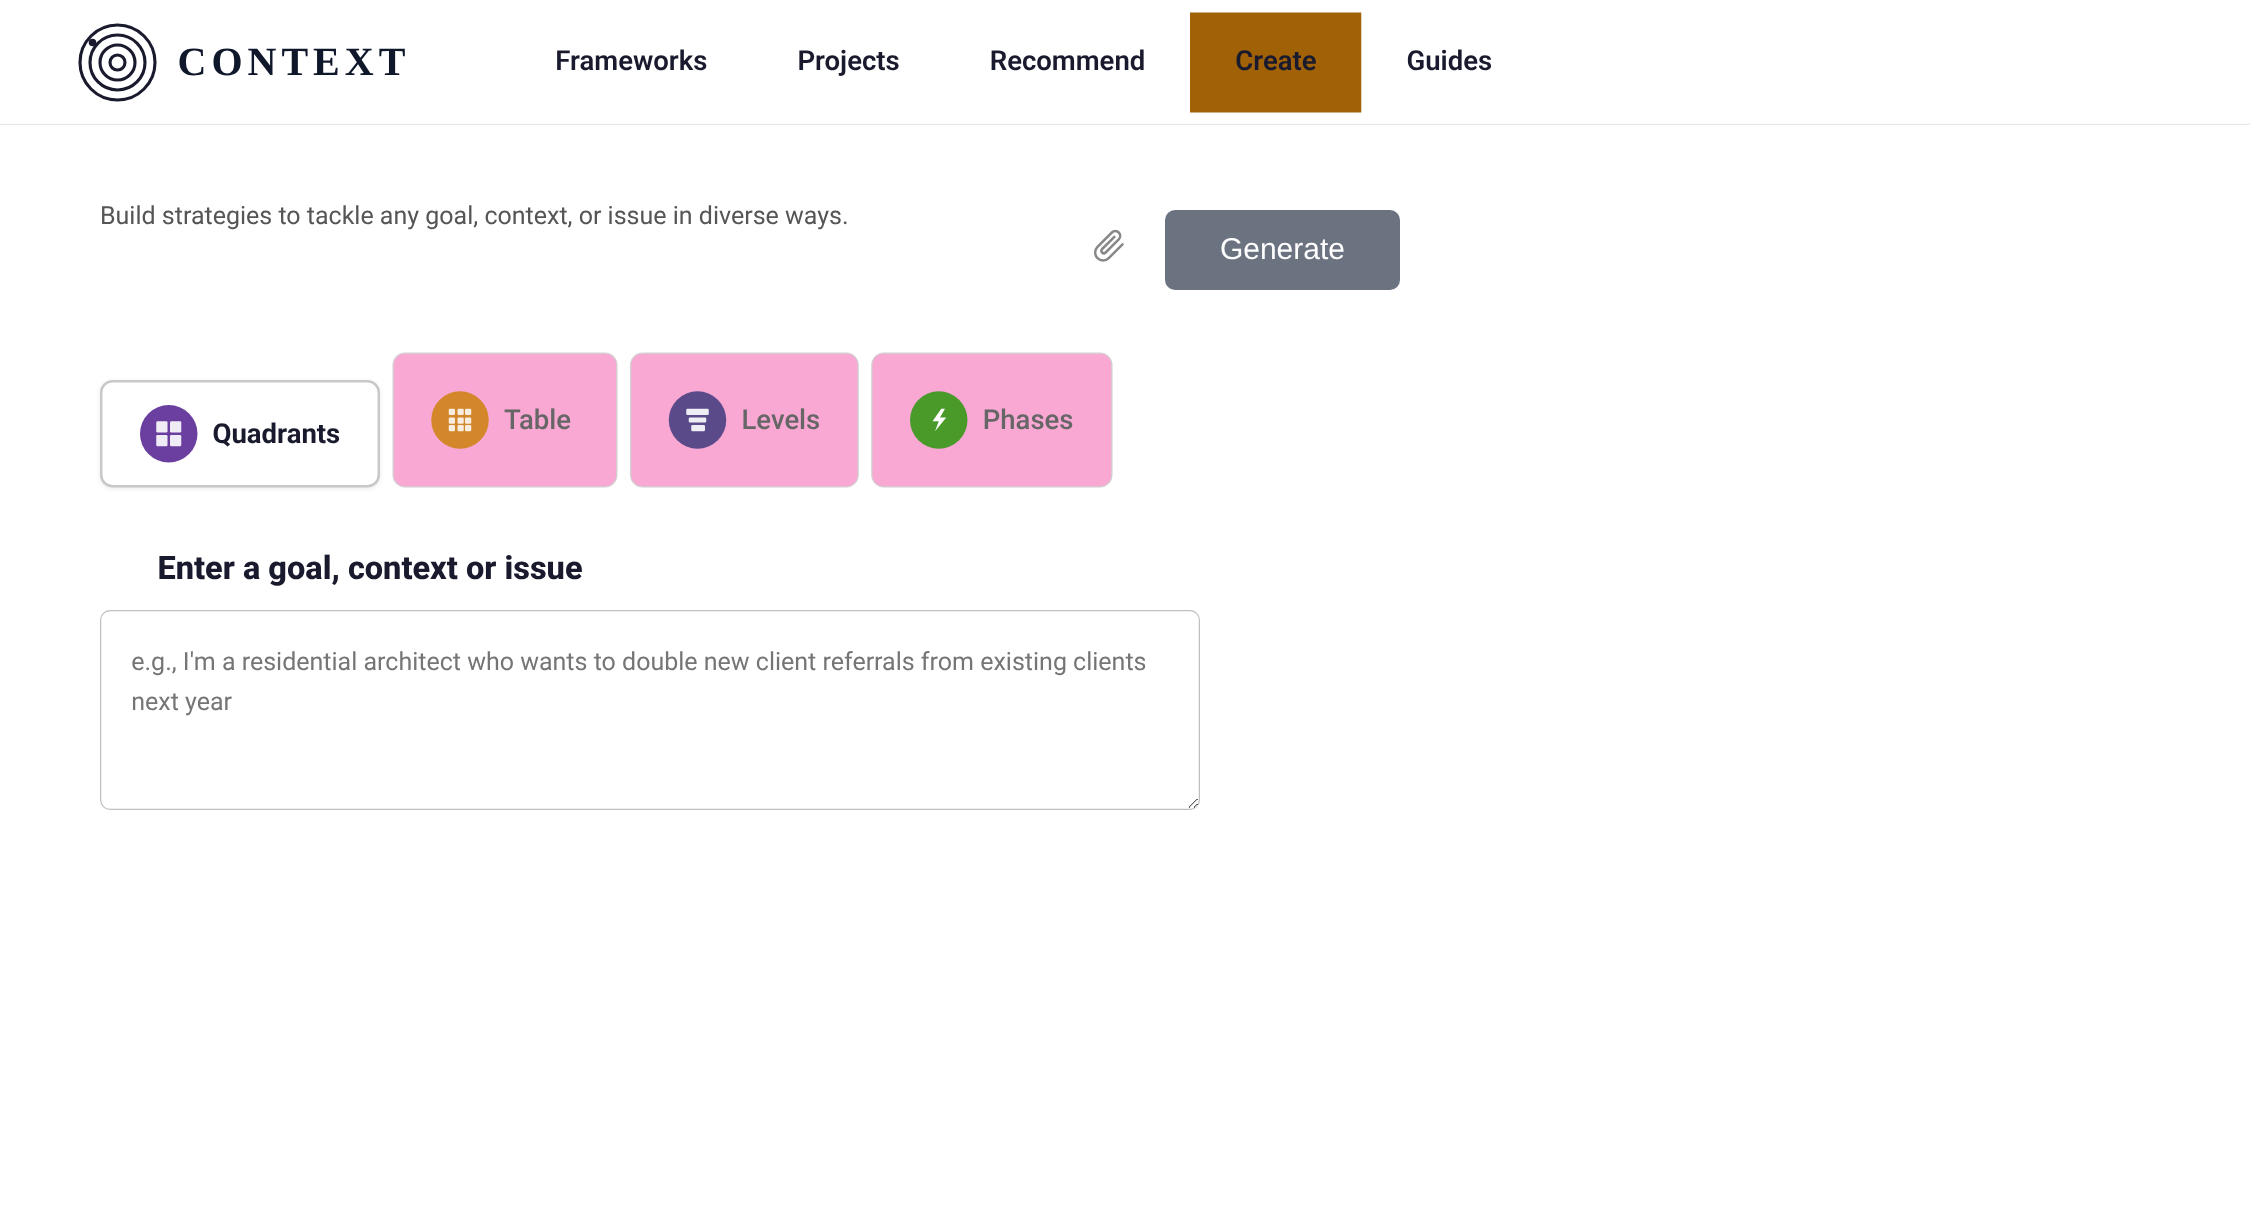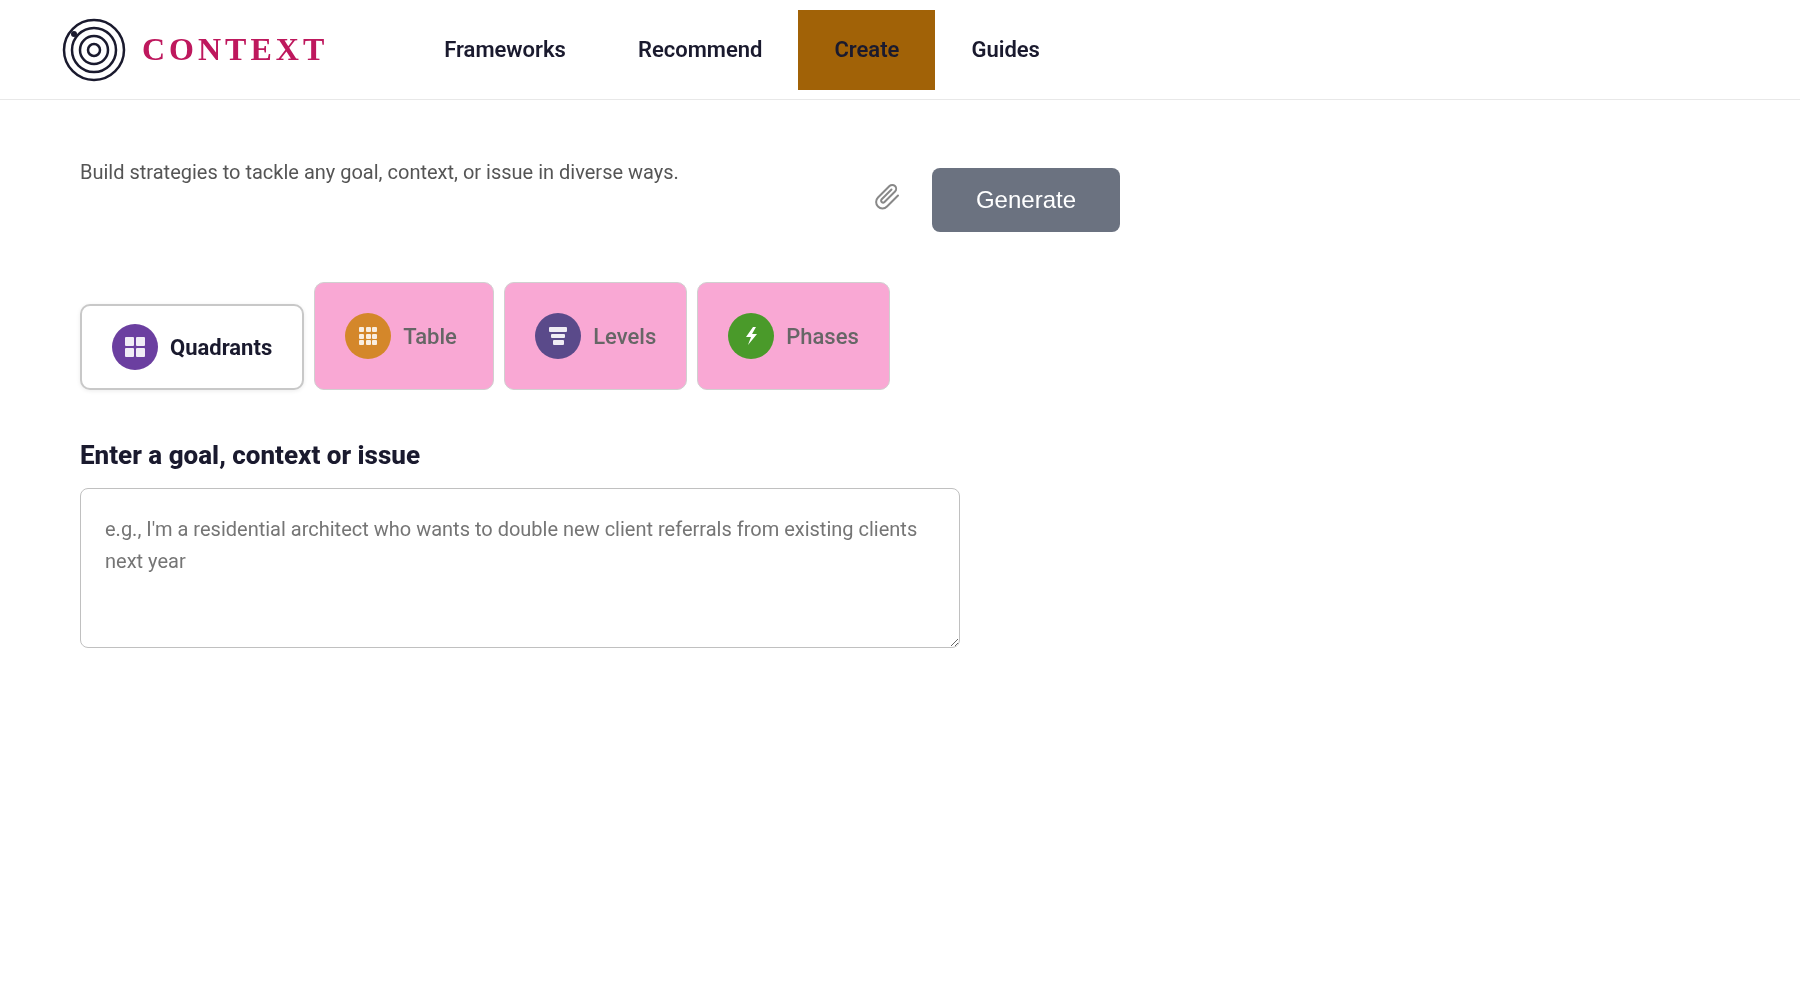--- a/index.html
+++ b/index.html
@@ -35,21 +35,21 @@
 
     .logo-svg {
       width: 68px;
       height: 68px;
     }
 
     .logo-text {
       font-size: 32px;
       font-weight: 800;
       letter-spacing: 4px;
-      color: #be185d;
+      color: #0f172a;
       font-family: 'Georgia', serif;
     }
 
     .nav {
       display: flex;
       align-items: stretch;
       gap: 0;
       height: 80px;
     }
 
@@ -194,20 +194,21 @@
     
     .goal-section {
       margin-top: 10px;
     }
 
     .goal-label {
       font-size: 26px;
       font-weight: 800;
       color: #1a1a2e;
       margin-bottom: 18px;
+      margin-left: 46px;
     }
 
     .goal-textarea {
       width: 880px;
       height: 160px;
       border: 1.5px solid #c0c0c0;
       border-radius: 8px;
       padding: 24px;
       font-size: 20px;
       color: #999;
@@ -275,20 +276,21 @@
       <circle cx="34" cy="34" r="14" fill="none" stroke="#1a1a2e" stroke-width="2.5"></circle>
       <circle cx="34" cy="34" r="6" fill="none" stroke="#1a1a2e" stroke-width="2.5"></circle>
 
       <circle cx="14" cy="18" r="3" fill="#1a1a2e"></circle>
     </svg>
     <span class="logo-text">CONTEXT</span>
   </div>
 
   <nav class="nav">
     <a class="nav-item">Frameworks</a>
+    <a class="nav-item">Projects</a>
     <a class="nav-item">Recommend</a>
     <a class="nav-item active">Create</a>
     <a class="nav-item">Guides</a>
   </nav>
 </header>
 
 <main class="main">
 
   <div class="page-header">
     <div class="page-title-area">

